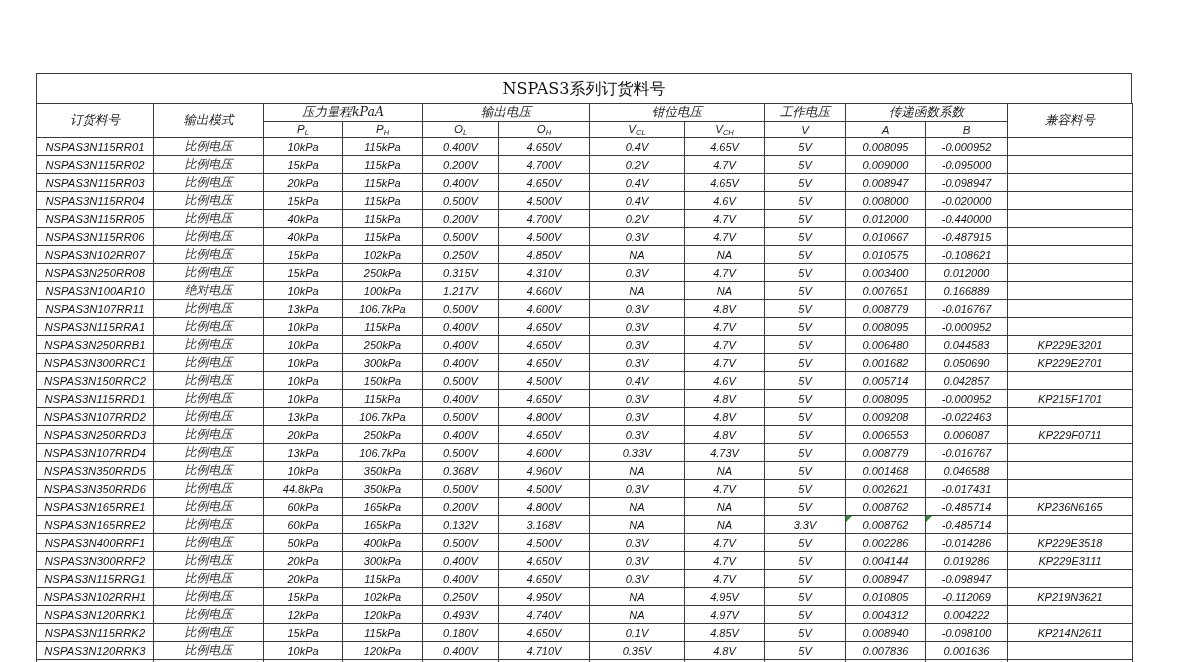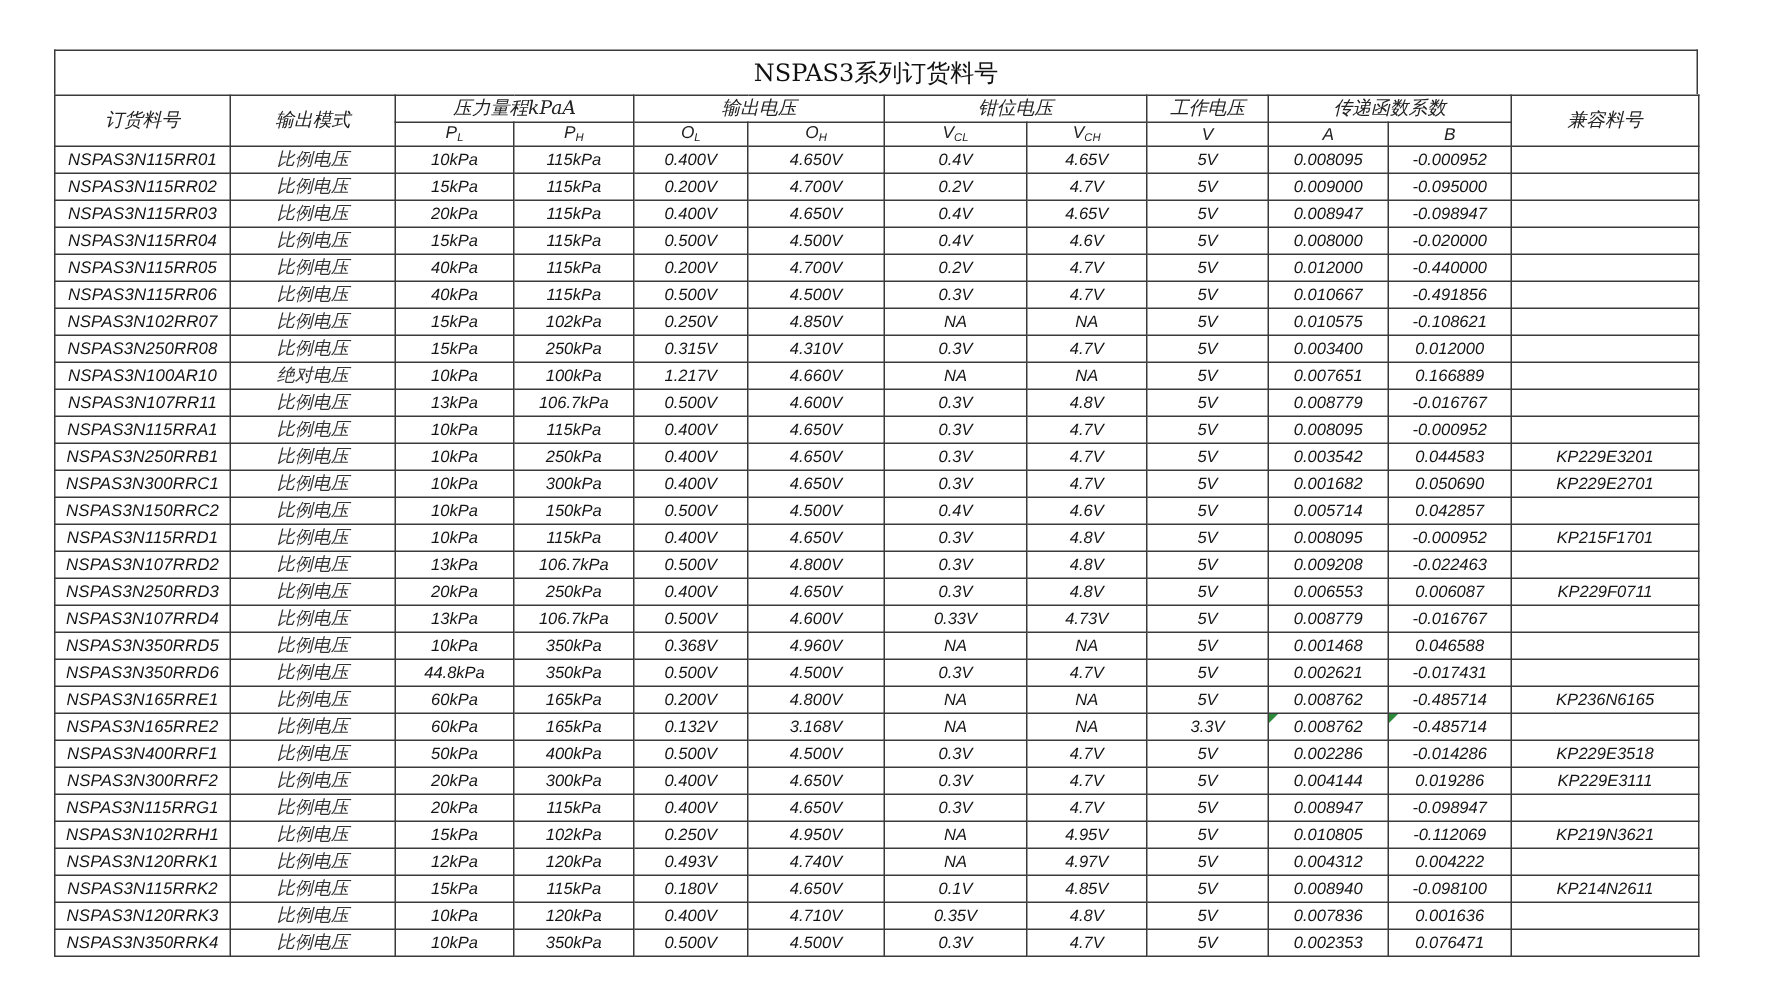--- a/index.html
+++ b/index.html
@@ -6,20 +6,21 @@
   body{
     width:1179px;height:662px;background:#ffffff;position:relative;
     font-family:"Liberation Sans",sans-serif;color:#1f1f1f;overflow:hidden;
   }
   .sheet{position:absolute;left:36px;top:33px;width:1096px;}
   .title-bar{
     box-sizing:border-box;border:1px solid #3a3a3a;border-bottom:none;
     height:30px;line-height:30px;text-align:center;
     font-family:"DejaVu Serif",serif;font-size:16px;color:#111;
     background:#fff;
+    margin-top:40px;
   }
   table{border-collapse:collapse;table-layout:fixed;width:1096px;background:#fff;font-style:italic;}
   th,td{
     box-sizing:border-box;border:1px solid #3a3a3a;text-align:center;
     padding:0 2px;overflow:hidden;white-space:nowrap;vertical-align:middle;
   }
   thead th{font-weight:normal;background:#fff;}
   .hdr-cjk{font-family:"DejaVu Serif",serif;font-size:12.5px;height:16px;color:#222;}
   .hdr-sub{font-family:"Liberation Sans",sans-serif;font-size:11.5px;height:16px;color:#222;}
   .hdr-sub sub, .hdr-sub .subtxt{font-size:7.5px;vertical-align:-2px;}
@@ -150,21 +151,21 @@
           <td class="pn">NSPAS3N115RR06</td>
           <td class="cjk">比例电压</td>
           <td>40kPa</td>
           <td>115kPa</td>
           <td>0.500V</td>
           <td>4.500V</td>
           <td>0.3V</td>
           <td>4.7V</td>
           <td>5V</td>
           <td>0.010667</td>
-          <td>-0.491856</td>
+          <td>-0.487915</td>
           <td></td>
         </tr>
         <tr>
           <td class="pn">NSPAS3N102RR07</td>
           <td class="cjk">比例电压</td>
           <td>15kPa</td>
           <td>102kPa</td>
           <td>0.250V</td>
           <td>4.850V</td>
           <td>NA</td>
@@ -233,21 +234,21 @@
         <tr>
           <td class="pn">NSPAS3N250RRB1</td>
           <td class="cjk">比例电压</td>
           <td>10kPa</td>
           <td>250kPa</td>
           <td>0.400V</td>
           <td>4.650V</td>
           <td>0.3V</td>
           <td>4.7V</td>
           <td>5V</td>
-          <td>0.003542</td>
+          <td>0.006480</td>
           <td>0.044583</td>
           <td>KP229E3201</td>
         </tr>
         <tr>
           <td class="pn">NSPAS3N300RRC1</td>
           <td class="cjk">比例电压</td>
           <td>10kPa</td>
           <td>300kPa</td>
           <td>0.400V</td>
           <td>4.650V</td>

